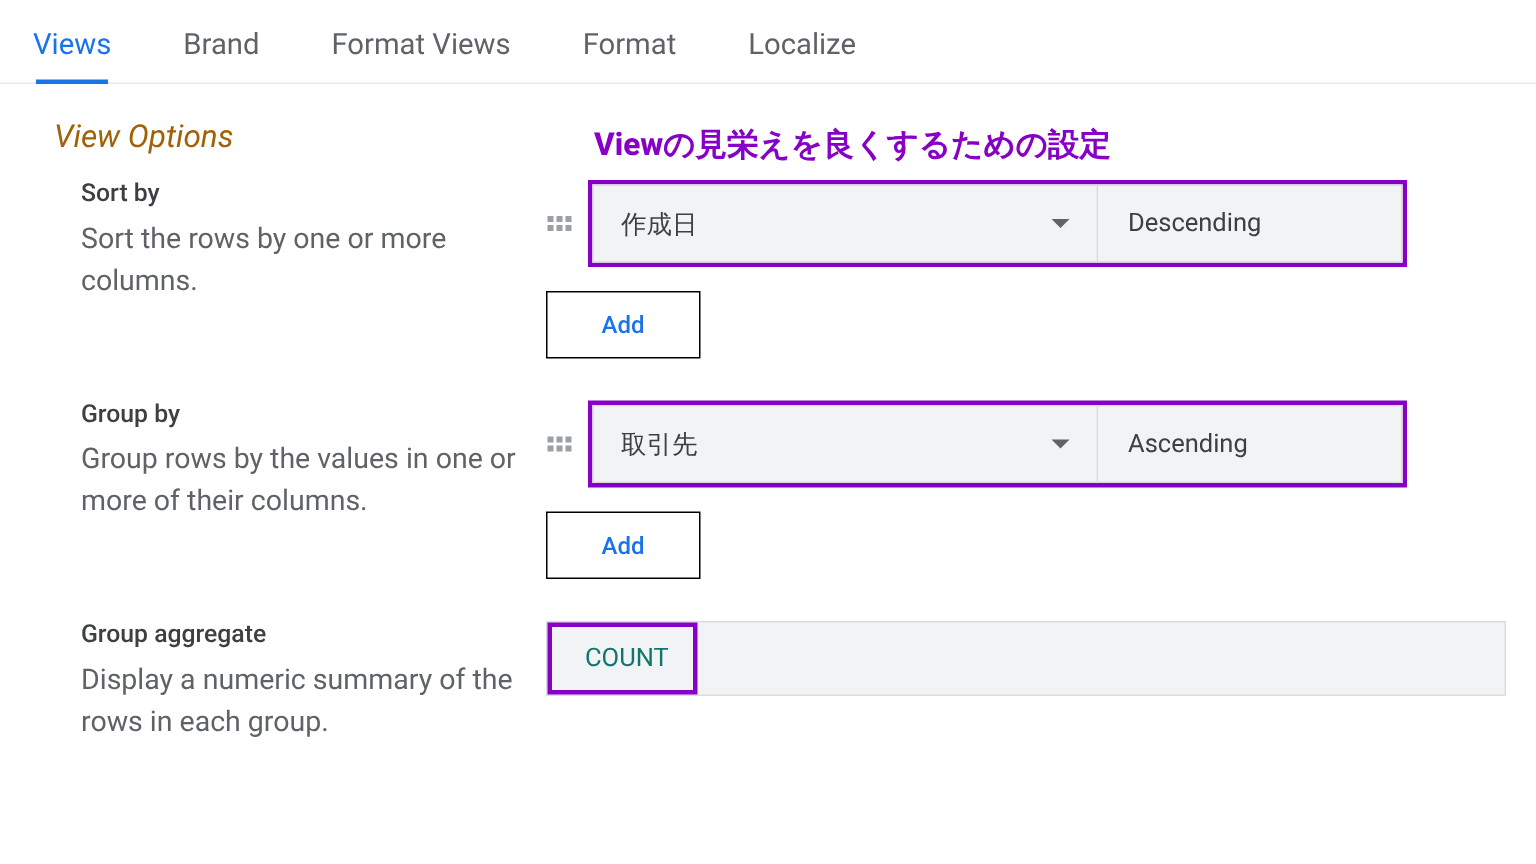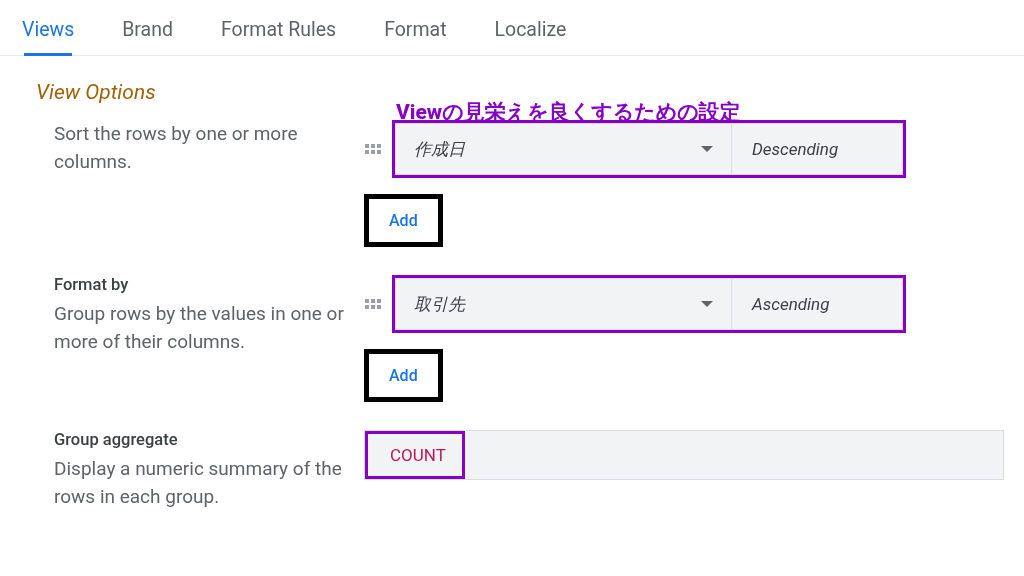--- a/index.html
+++ b/index.html
@@ -46,21 +46,21 @@
     }
     .section-title {
       font-size: 21px;
       font-weight: 400;
       color: #a16207;
       margin-bottom: 16px;
       font-style: italic;
     }
     .annotation {
       position: absolute;
-      top: 98px;
+      top: 82px;
       left: 396px;
       font-size: 21px;
       font-weight: 800;
       color: #8600c6;
     }
     .row-block {
       display: flex;
       align-items: flex-start;
       gap: 18px;
       margin-bottom: 8px;
@@ -105,101 +105,101 @@
     .drag-handle span {
       width: 4px;
       height: 4px;
       background: #9aa0a6;
       border-radius: 0;
     }
     .pill-group {
       display: flex;
       border: 3px solid #8600c6;
       border-radius: 0;
-      font-style: italic;
     }
     .pill, .pill2 {
       background: #f1f3f4;
       border: 1px solid #dadce0;
       display: flex;
       align-items: center;
       font-size: 17px;
       color: #3c4043;
       height: 52px;
     }
     .pill {
       width: 336px;
       padding: 0 18px;
       border-right: none;
       justify-content: space-between;
     }
     .pill2 {
-      width: 172px;
+      width: 204px;
       padding: 0 20px;
     }
     .caret {
       width: 0;
       height: 0;
       border-left: 6px solid transparent;
       border-right: 6px solid transparent;
       border-top: 6px solid #5f6368;
     }
     .add-btn {
       align-self: flex-start;
-      border: 5px solid #000000;
+      border: 1px solid #000000;
       background: #fff;
       color: #1a73e8;
       font-size: 16px;
       font-weight: 500;
-      padding: 12px 20px;
+      padding: 12px 36px;
       cursor: pointer;
       margin-bottom: 20px;
       margin-top: 4px;
     }
     .agg-pill {
       background: #f1f3f4;
       border: 1px solid #dadce0;
       height: 50px;
       display: flex;
       align-items: center;
       padding: 0 22px;
       font-size: 17px;
-      color: #be185d;
+      color: #0f766e;
       width: 640px;
     }
     .agg-highlight {
       border: 3px solid #8600c6;
       padding-right: 16px;
       margin-right: 8px;
       display: flex;
       align-items: center;
       height: 100%;
       margin-left: -22px;
       padding-left: 22px;
     }
   </style>
 </head>
 <body>
 
 <div class="tabs">
   <div class="tab active">Views</div>
   <div class="tab">Brand</div>
-  <div class="tab">Format Rules</div>
+  <div class="tab">Format Views</div>
   <div class="tab">Format</div>
   <div class="tab">Localize</div>
 </div>
 
 <div class="annotation">Viewの見栄えを良くするための設定</div>
 
 <div class="content">
 
   <div class="section-title">View Options</div>
 
   <div class="row-block">
     <div class="labels">
+      <div class="label-title">Sort by</div>
       <div class="label-desc">Sort the rows by one or more columns.</div>
     </div>
     <div class="controls">
       <div class="chip-row">
         <div class="drag-handle">
           <span></span>
             <span></span>
             <span></span>
             <span></span>
             <span></span>
@@ -214,21 +214,21 @@
             <span>Descending</span>
           </div>
         </div>
       </div>
       <button class="add-btn">Add</button>
     </div>
   </div>
 
   <div class="row-block">
     <div class="labels">
-      <div class="label-title">Format by</div>
+      <div class="label-title">Group by</div>
       <div class="label-desc">Group rows by the values in one or more of their columns.</div>
     </div>
     <div class="controls">
       <div class="chip-row">
         <div class="drag-handle">
           <span></span>
             <span></span>
             <span></span>
             <span></span>
             <span></span>

